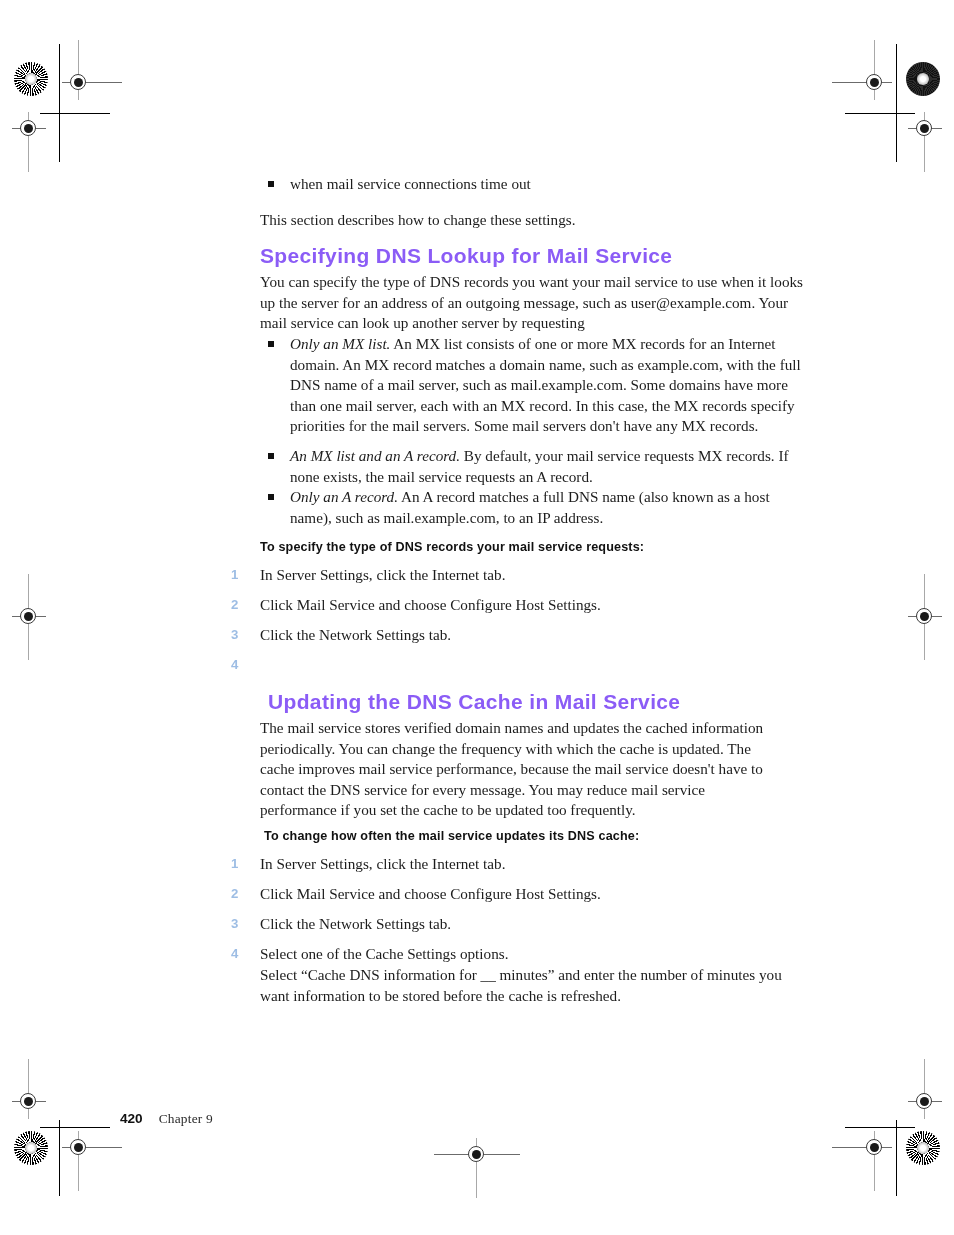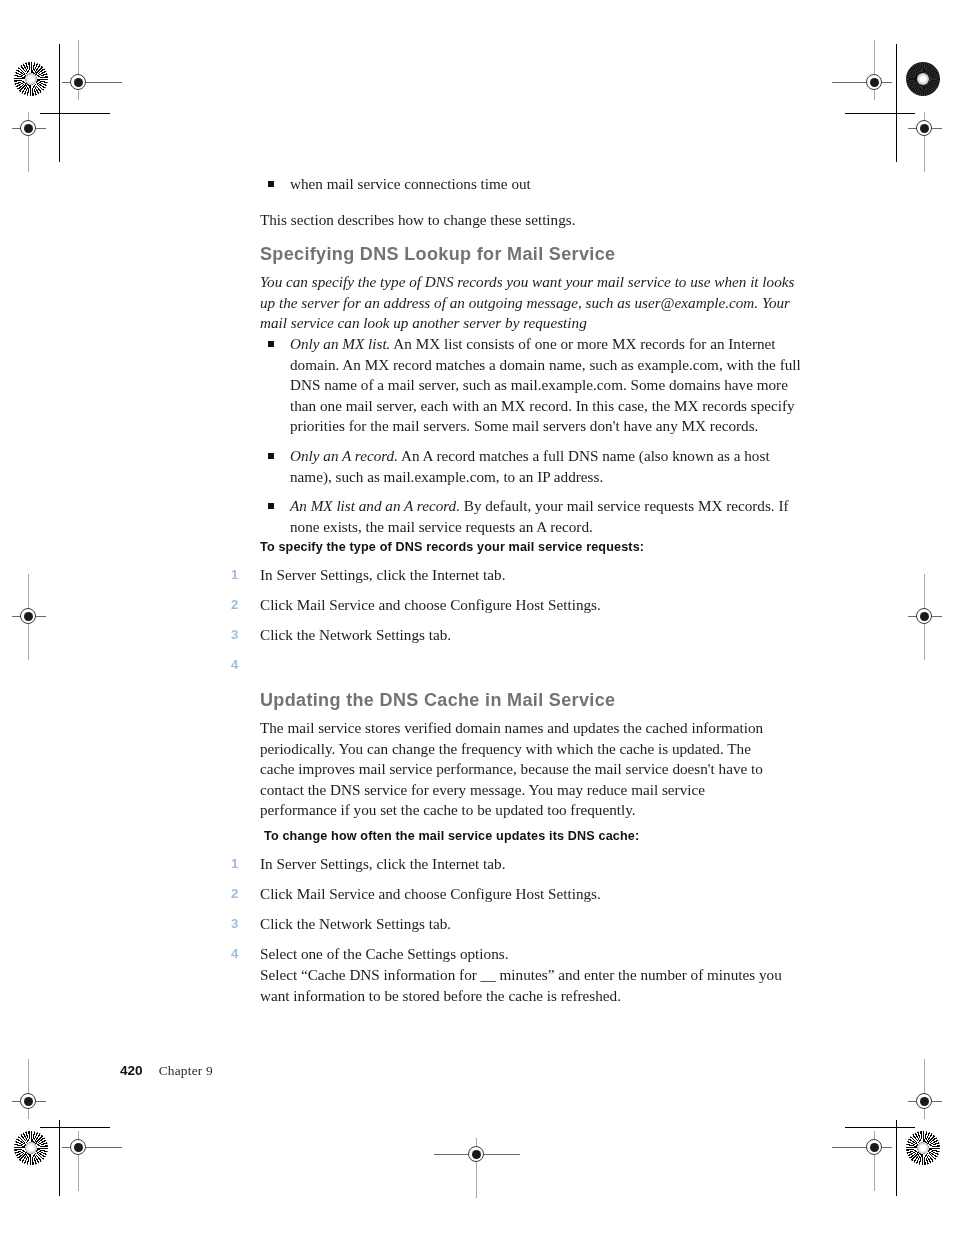--- a/index.html
+++ b/index.html
@@ -121,24 +121,24 @@
   .body-text {
     font-family: "Liberation Serif", serif;
     font-size: 15.2px;
     line-height: 20.6px;
     color: #1c1c1c;
     text-align: left;
   }
 
   .section-heading {
     font-family: "Liberation Sans", sans-serif;
-    font-size: 18px;
+    font-size: 21px;
     font-weight: bold;
     letter-spacing: 0.35px;
-    color: #737373;
+    color: #8b5cf6;
   }
 
   .proc-title {
     font-family: "Liberation Sans", sans-serif;
     font-size: 12.6px;
     font-weight: bold;
     letter-spacing: 0.15px;
     color: #111111;
   }
 
@@ -167,20 +167,21 @@
     font-family: "Liberation Sans", sans-serif;
     font-size: 13.2px;
     font-weight: bold;
     color: #9dbde4;
   }
 
   .footer {
     font-family: "Liberation Serif", serif;
     font-size: 13.4px;
     color: #2a2a2a;
+    margin-top: 48px;
   }
   .footer .pg {
     font-family: "Liberation Sans", sans-serif;
     font-size: 13.6px;
     font-weight: bold;
     color: #111111;
   }
   .footer .ch {
     margin-left: 16px;
     letter-spacing: 0.2px;
@@ -310,38 +311,38 @@
       <div class="bullet-row">
         <span class="sq"></span>
         <span>when mail service connections time out</span>
       </div>
     </div>
 
     <div class="block body-text" style="left:260px; top:210px; width:560px;">This section describes how to change these settings.</div>
 
     <div class="block section-heading" style="left:260px; top:244px; width:600px;">Specifying DNS Lookup for Mail Service</div>
 
-    <div class="block body-text" style="left:260px; top:272px; width:545px;font-style:italic;">You can specify the type of DNS records you want your mail service to use when it looks up the server for an address of an outgoing message, such as user@example.com. Your mail service can look up another server by requesting</div>
+    <div class="block body-text" style="left:260px; top:272px; width:545px;">You can specify the type of DNS records you want your mail service to use when it looks up the server for an address of an outgoing message, such as user@example.com. Your mail service can look up another server by requesting</div>
 
     <div class="block body-text" style="left:260px; top:334px; width:552px;">
 
       <div class="bullet-row" style="margin-bottom:9px;">
         <span class="sq"></span>
         <i class="em">Only an MX list.</i><span> An MX list consists of one or more MX records for an Internet domain. An MX record matches a domain name, such as example.com, with the full DNS name of a mail server, such as mail.example.com. Some domains have more than one mail server, each with an MX record. In this case, the MX records specify priorities for the mail servers. Some mail servers don't have any MX records.</span>
       </div>
 
+      <div class="bullet-row">
+        <span class="sq"></span>
+        <i class="em">An MX list and an A record.</i><span> By default, your mail service requests MX records. If none exists, the mail service requests an A record.</span>
+      </div>
+
       <div class="bullet-row" style="margin-bottom:9px;">
         <span class="sq"></span>
         <i class="em">Only an A record.</i><span> An A record matches a full DNS name (also known as a host name), such as mail.example.com, to an IP address.</span>
       </div>
-
-      <div class="bullet-row">
-        <span class="sq"></span>
-        <i class="em">An MX list and an A record.</i><span> By default, your mail service requests MX records. If none exists, the mail service requests an A record.</span>
-      </div>
     </div>
 
     <div class="block proc-title" style="left:260px; top:540px; width:600px;">To specify the type of DNS records your mail service requests:</div>
 
     <div class="block body-text" style="left:225px; top:565px; width:600px;">
       <div class="step-row" style="margin-bottom:9.5px;">
         <span class="num">1</span>
         <span>In Server Settings, click the Internet tab.</span>
       </div>
       <div class="step-row" style="margin-bottom:9.5px;">
@@ -350,21 +351,21 @@
       </div>
       <div class="step-row" style="margin-bottom:9.5px;">
         <span class="num">3</span>
         <span>Click the Network Settings tab.</span>
       </div>
       <div class="step-row">
         <span class="num">4</span>
       </div>
     </div>
 
-    <div class="block section-heading" style="left:260px; top:690px; width:600px;">Updating the DNS Cache in Mail Service</div>
+    <div class="block section-heading" style="left:268px; top:690px; width:600px;">Updating the DNS Cache in Mail Service</div>
 
     <div class="block body-text" style="left:260px; top:718px; width:522px;">The mail service stores verified domain names and updates the cached information periodically. You can change the frequency with which the cache is updated. The cache improves mail service performance, because the mail service doesn't have to contact the DNS service for every message. You may reduce mail service performance if you set the cache to be updated too frequently.</div>
 
     <div class="block proc-title" style="left:264px; top:829px; width:600px;">To change how often the mail service updates its DNS cache:</div>
 
     <div class="block body-text" style="left:225px; top:854px; width:600px;">
       <div class="step-row" style="margin-bottom:9.5px;">
         <span class="num">1</span>
         <span>In Server Settings, click the Internet tab.</span>
       </div>

